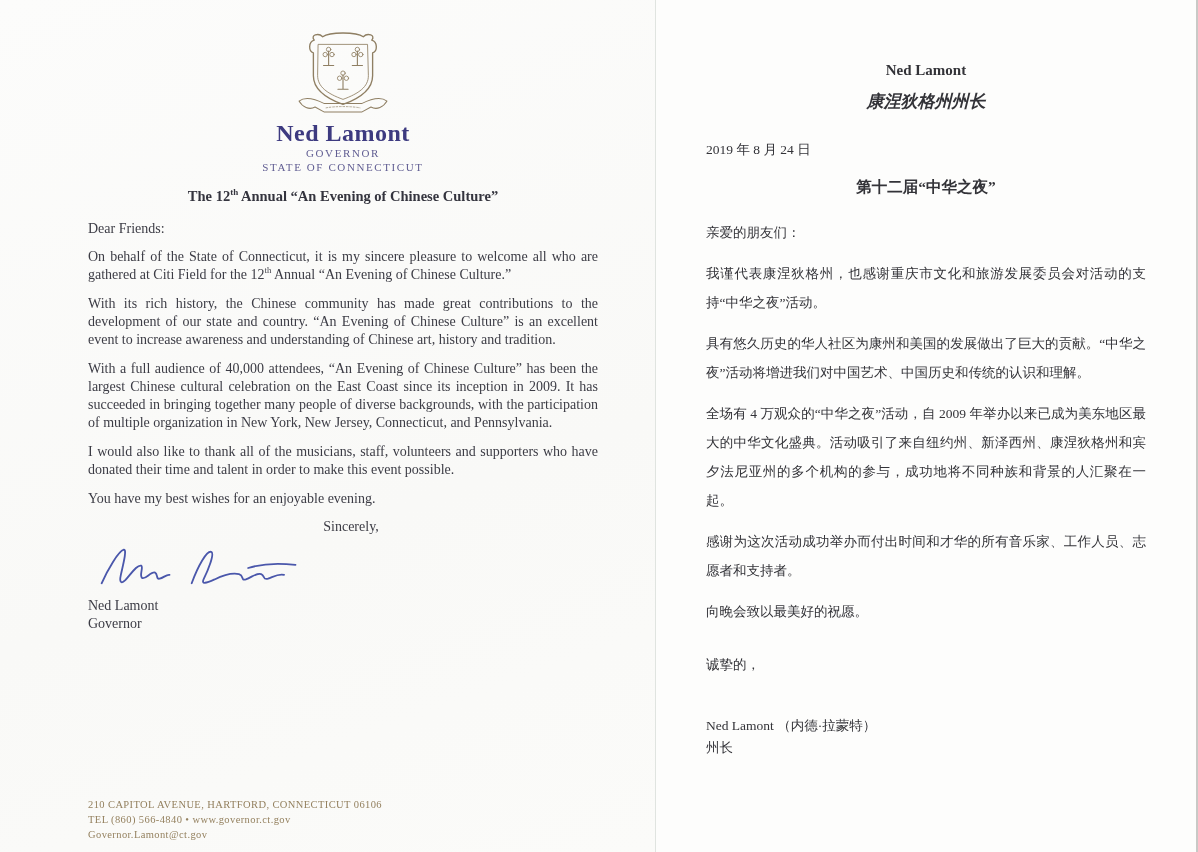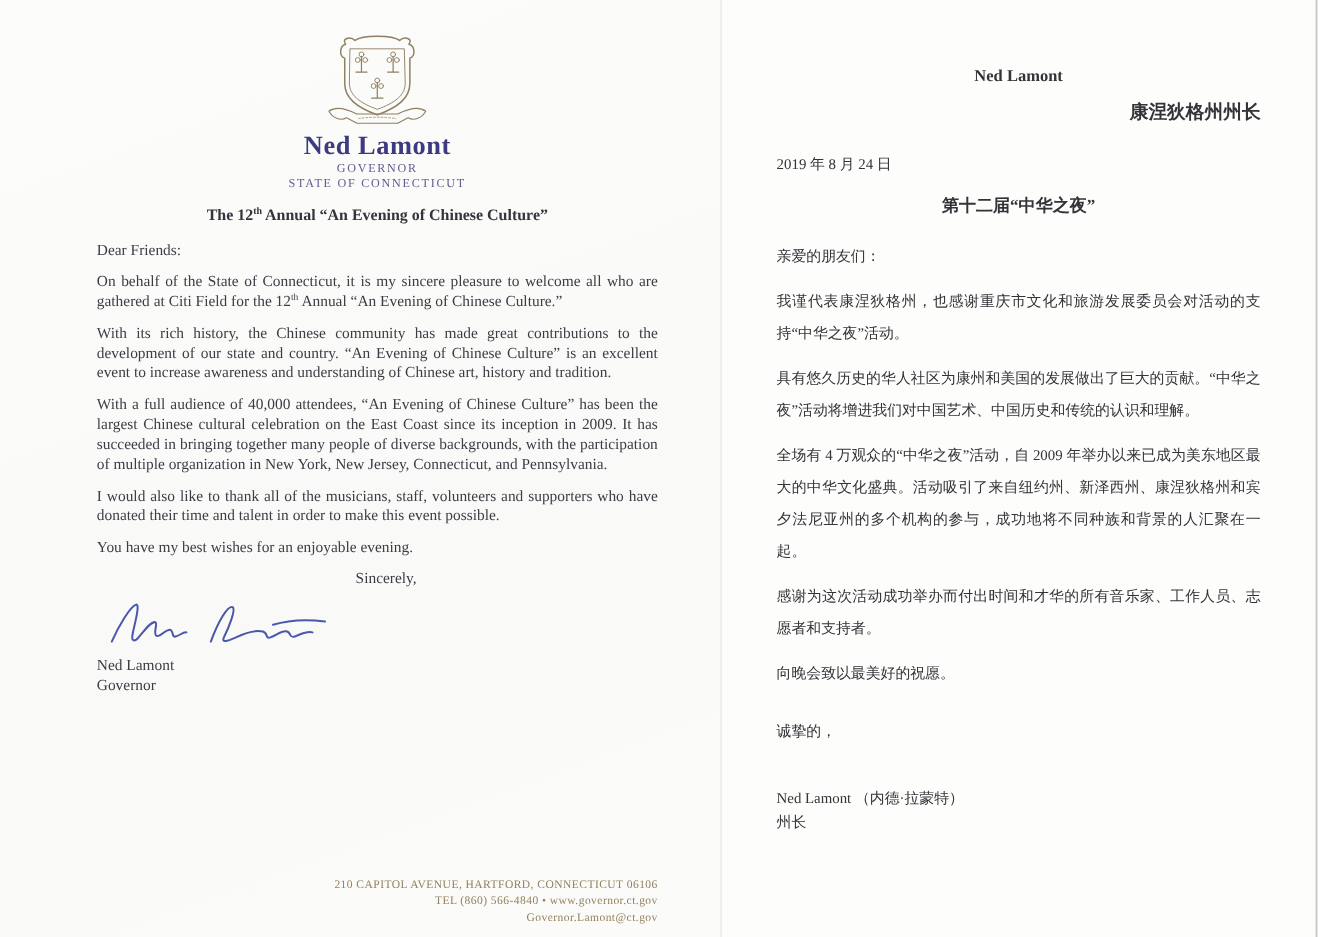--- a/index.html
+++ b/index.html
@@ -13,27 +13,27 @@
   .lh-name{font-size:24px;font-weight:bold;color:#3d3a80;letter-spacing:.5px;line-height:26px;}
   .lh-sub{font-size:11px;color:#605d92;letter-spacing:1.6px;line-height:14px;}
   .date{margin:40px 0 0 0;font-size:14px;}
   .subject{margin:14px 0 0 0;font-size:14.5px;font-weight:bold;text-align:center;color:#34343e;}
   .salutation{margin:16px 0 0 0;font-size:14px;}
   .body-p{margin:11px 0 0 0;font-size:14px;line-height:18px;text-align:justify;}
   .closing{margin:11px 0 0 16px;font-size:14px;text-align:center;}
   sup{font-size:.62em;vertical-align:super;line-height:0;}
   .signature{width:232px;height:58px;display:block;margin:4px 0 0 6px;}
   .signer{font-size:14px;line-height:18px;}
-  .pl-footer{position:absolute;left:88px;bottom:10px;width:510px;text-align:right;
+  .pl-footer{position:absolute;left:88px;bottom:10px;width:510px;text-align:left;
              color:#94815f;font-size:10.5px;line-height:15px;letter-spacing:.4px;}
   
   .page-right{position:absolute;left:655px;top:0;width:543px;height:852px;box-sizing:border-box;
               padding:0 52px 0 50px;border-left:1px solid #e0e4e0;background:#fdfdfc;color:#333338;}
   .cn-name{margin-top:62px;text-align:center;font-weight:bold;font-size:15px;}
-  .cn-title{margin-top:11px;text-align:right;font-weight:bold;font-size:17px;}
+  .cn-title{margin-top:11px;text-align:center;font-weight:bold;font-size:17px;font-style:italic;}
   .cn-date{margin:28px 0 0 0;font-size:13.5px;}
   .cn-subject{margin:18px 0 0 0;text-align:center;font-weight:bold;font-size:15.5px;}
   .cn-salutation{margin:20px 0 0 0;font-size:13.5px;line-height:29px;}
   .cn-p{margin:12px 0 0 0;font-size:13.5px;line-height:29px;text-align:justify;}
   .cn-closing{margin:24px 0 0 0;font-size:13.5px;line-height:29px;}
   .cn-signer{margin:0;font-size:13.5px;line-height:22px;}
   .cn-signer.first{margin-top:36px;}
   .edge-right{position:absolute;right:0;top:0;width:2px;height:852px;background:#c9c9c6;}
 </style>
 </head>

